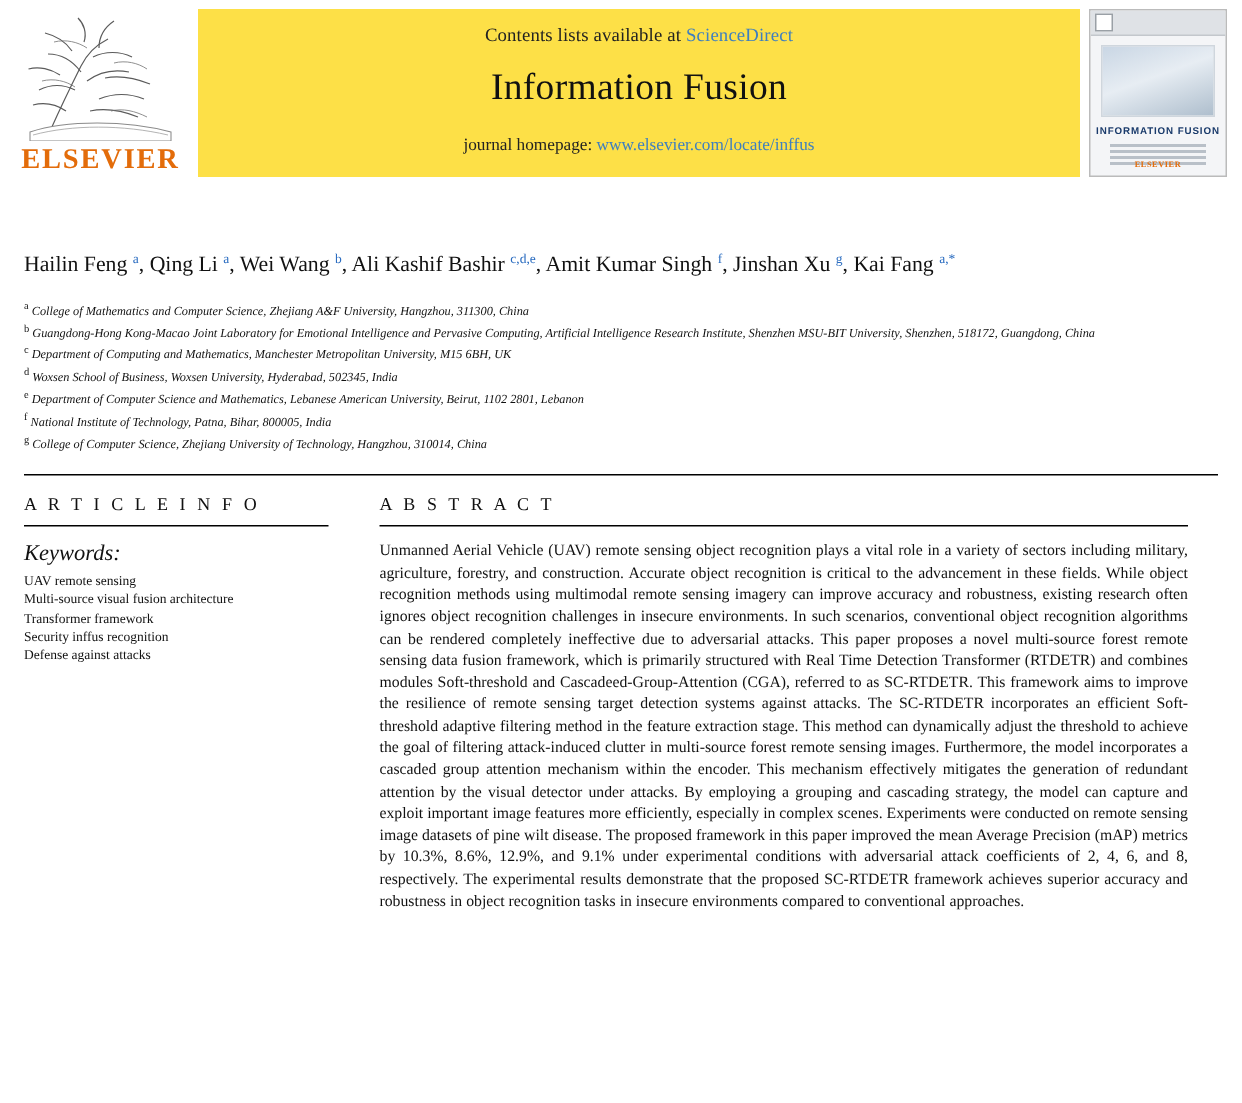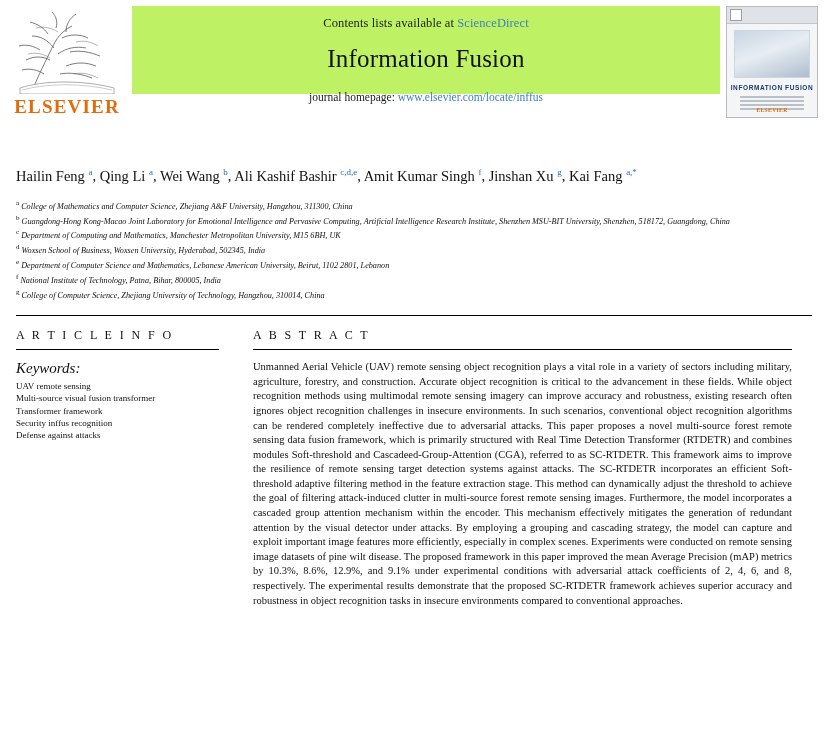--- a/index.html
+++ b/index.html
@@ -52,29 +52,29 @@
     font-family: "Liberation Serif", serif;
     font-size: 19px;
     letter-spacing: 1.2px;
     color: #e36c0a;
     font-weight: bold;
     margin-top: 2px;
   }
 
   .journal-center {
     flex: 1 1 auto;
-    background: #bef264;
+    background: #fde047;
     margin: 0 6px 8px 6px;
     display: flex;
     flex-direction: column;
     align-items: center;
     justify-content: flex-start;
     padding-top: 10px;
     box-sizing: border-box;
-    height: 88px;
+    height: 112px;
   }
   .contents-line {
     font-size: 12.5px;
     color: #222;
     letter-spacing: 0.1px;
   }
   .contents-line a {
     color: #3f7fbf;
     text-decoration: none;
   }
@@ -342,21 +342,21 @@
   <hr class="rule">
 
   <div class="body-cols">
 
     <div class="col-info">
       <div class="sec-head">A R T I C L E   I N F O</div>
       <hr class="info-rule">
       <div class="kw-title">Keywords:</div>
       <div class="kw-list">
         <div>UAV remote sensing</div>
-        <div>Multi-source visual fusion transformer</div>
+        <div>Multi-source visual fusion architecture</div>
         <div>Transformer framework</div>
         <div>Security inffus recognition</div>
         <div>Defense against attacks</div>
       </div>
     </div>
 
     <div class="col-abstract">
       <div class="sec-head">A B S T R A C T</div>
       <hr class="abs-rule">
       <p class="abstract-text">Unmanned Aerial Vehicle (UAV) remote sensing object recognition plays a vital role in a variety of sectors including military, agriculture, forestry, and construction. Accurate object recognition is critical to the advancement in these fields. While object recognition methods using multimodal remote sensing imagery can improve accuracy and robustness, existing research often ignores object recognition challenges in insecure environments. In such scenarios, conventional object recognition algorithms can be rendered completely ineffective due to adversarial attacks. This paper proposes a novel multi-source forest remote sensing data fusion framework, which is primarily structured with Real Time Detection Transformer (RTDETR) and combines modules Soft-threshold and Cascadeed-Group-Attention (CGA), referred to as SC-RTDETR. This framework aims to improve the resilience of remote sensing target detection systems against attacks. The SC-RTDETR incorporates an efficient Soft-threshold adaptive filtering method in the feature extraction stage. This method can dynamically adjust the threshold to achieve the goal of filtering attack-induced clutter in multi-source forest remote sensing images. Furthermore, the model incorporates a cascaded group attention mechanism within the encoder. This mechanism effectively mitigates the generation of redundant attention by the visual detector under attacks. By employing a grouping and cascading strategy, the model can capture and exploit important image features more efficiently, especially in complex scenes. Experiments were conducted on remote sensing image datasets of pine wilt disease. The proposed framework in this paper improved the mean Average Precision (mAP) metrics by 10.3%, 8.6%, 12.9%, and 9.1% under experimental conditions with adversarial attack coefficients of 2, 4, 6, and 8, respectively. The experimental results demonstrate that the proposed SC-RTDETR framework achieves superior accuracy and robustness in object recognition tasks in insecure environments compared to conventional approaches.</p>

